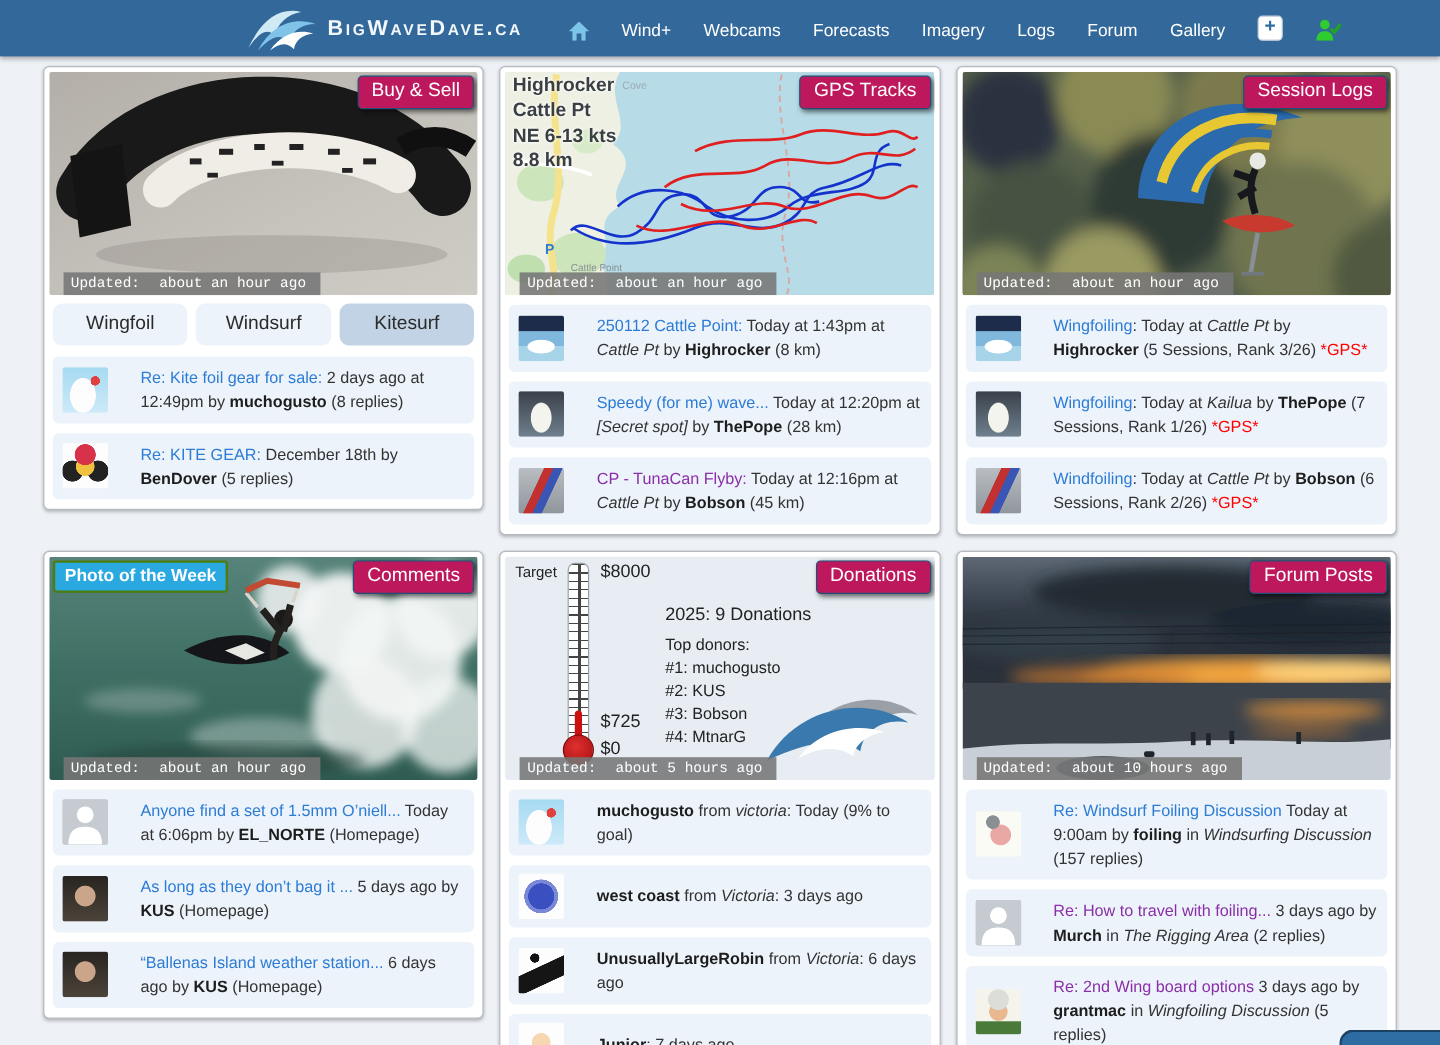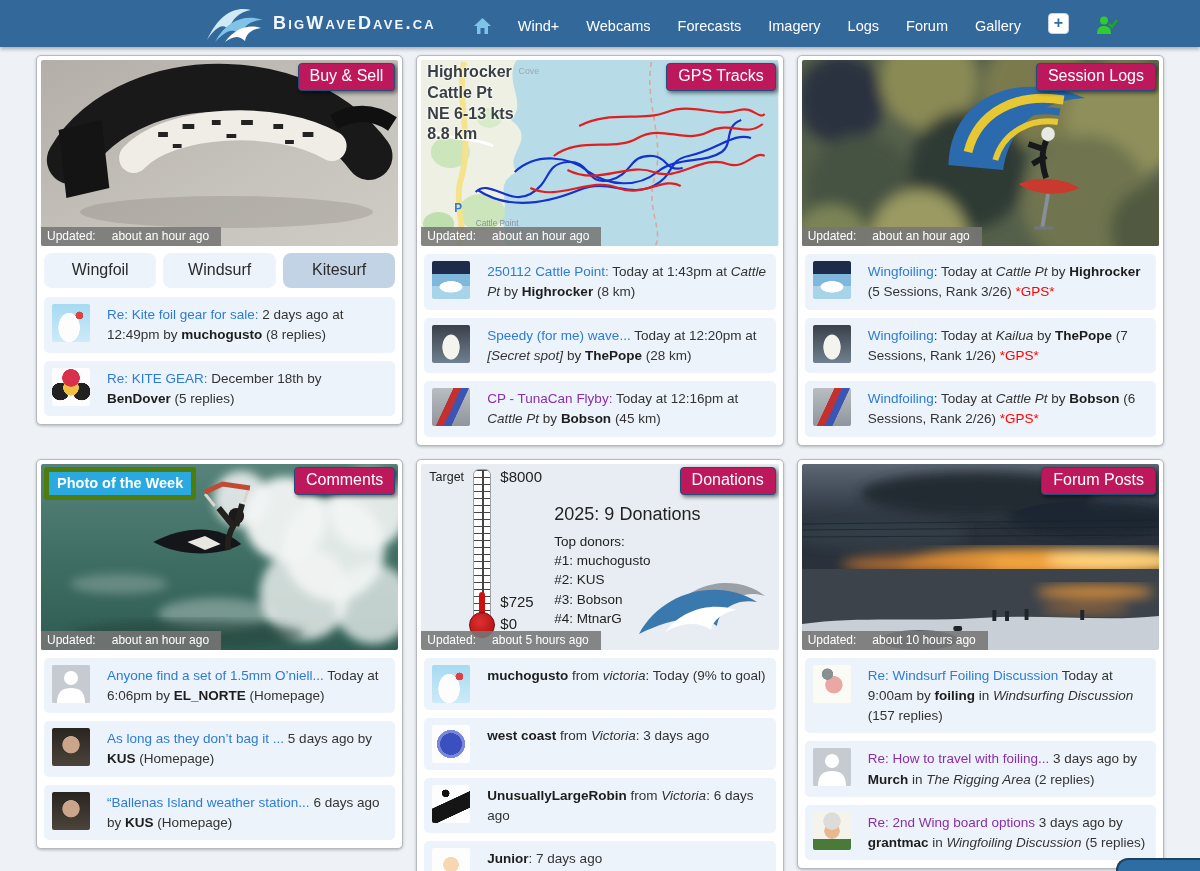--- a/index.html
+++ b/index.html
@@ -15,32 +15,32 @@
 .nav-home svg { display:block; }
 .nav-add { width:21px; height:21px; background:#fff; border-radius:4px; border:1px solid #c6d2de; color:#2f6ea5; font-weight:bold; font-size:16px; line-height:18px; text-align:center; cursor:pointer; }
 .nav-user { cursor:pointer; display:flex; }
 
 
 .grid { width:1128px; margin:8px auto 0; display:grid; grid-template-columns:repeat(3,1fr); gap:13px; align-items:start; }
 .card { background:#fff; border:1px solid #b6bac0; border-radius:5px; box-shadow:0 1px 3px rgba(0,0,0,.25); padding:4px; }
 .media { position:relative; height:186px; overflow:hidden; border-radius:2px; cursor:pointer; }
 .media svg.mediasvg { display:block; width:100%; height:100%; }
 .badge-main { position:absolute; top:3px; right:3px; background:#be185d; color:#fff; font-size:16px; padding:3px 11px 5px; border:1px solid #224f79; border-radius:4px; box-shadow:2px 2px 4px rgba(0,0,0,.55); }
-.badge-potw { position:absolute; top:3px; left:3px; background:#29a9e0; color:#fff; font-size:14.5px; font-weight:bold; padding:3px 8px 4px; border:5px solid #4d7c0f; border-radius:3px; }
-.updated { position:absolute; left:0; bottom:0; background:rgba(118,118,118,.88); color:#fff; font-size:12px; padding:2px 12px 3px 6px; display:flex; gap:16px; white-space:nowrap; }
+.badge-potw { position:absolute; top:3px; left:3px; background:#29a9e0; color:#fff; font-size:14.5px; font-weight:bold; padding:3px 8px 4px; border:2px solid #4d7c0f; border-radius:3px; }
+.updated { position:absolute; left:12px; bottom:0; background:rgba(118,118,118,.88); color:#fff; font-size:12px; padding:2px 12px 3px 6px; display:flex; gap:16px; white-space:nowrap;font-family:Liberation Mono, monospace; }
 .gps-overlay { position:absolute; top:2px; left:6px; font-size:16px; font-weight:bold; color:#3a3f44; line-height:1.3; text-shadow:0 0 3px rgba(255,255,255,.9),0 0 3px rgba(255,255,255,.9); }
 
 
 .tabs { display:flex; gap:7px; padding:7px 3px 1px; }
 .tab { flex:1; text-align:center; background:#edf3fa; border-radius:8px; padding:8px 13px 9px; font-size:16px; color:#2b2b2b; cursor:pointer; }
 .tab.active { background:#c3d3e6; }
 
 
 .list { display:flex; flex-direction:column; gap:8px; padding:8px 3px 4px; }
-.item { background:#edf3fa; border-radius:5px; padding:7px 8px; display:flex; gap:17px; font-size:13.5px; line-height:1.5; color:#333; align-items:flex-start; }
+.item { background:#edf3fa; border-radius:5px; padding:7px 8px; display:flex; gap:27px; font-size:13.5px; line-height:1.5; color:#333; align-items:center; }
 .avatar { width:38px; height:38px; flex:none; border-radius:2px; background:#c6cbd1; position:relative; overflow:hidden; }
 .itext { padding-top:1px; }
 .itext a { text-decoration:none; cursor:pointer; }
 .seg-link { color:#2c7cd5; }
 .seg-visited { color:#8a2fa8; }
 .seg-red { color:#f00; }
 .itext b { color:#1d1d1d; }
 
 
 .av-muchogusto { background:radial-gradient(circle 4px at 72% 30%, #e04040 95%, transparent), radial-gradient(ellipse 11px 15px at 45% 62%, #fdfdfd 95%, transparent), linear-gradient(180deg,#a6daf2,#cdeaf8); }
@@ -63,21 +63,21 @@
   linear-gradient(90deg, transparent 8px, #444 8px 10px, transparent 10px),
   repeating-linear-gradient(to bottom, #444 0 1px, transparent 1px 7px),
   #fff; border:1px solid #9aa0a6; border-radius:6px 6px 0 0; }
 .thermo-merc { position:absolute; left:58px; top:128px; width:6px; height:28px; background:#cc1111; border-radius:3px; }
 .thermo-bulb { position:absolute; left:48px; top:148px; width:26px; height:26px; background:radial-gradient(circle at 42% 38%, #e03030, #a50d0d); border-radius:50%; border:1px solid #7a0a0a; }
 .don-amt { position:absolute; font-size:15px; color:#222; }
 .don-amt.top { left:79px; top:4px; }
 .don-amt.cur { left:79px; top:129px; }
 .don-amt.zero{ left:79px; top:151px; }
 .don-summary { position:absolute; left:133px; top:38px; font-size:13.5px; color:#222; line-height:1.42; }
-.don-summary .first { font-size:18px; margin-bottom:5px; }
+.don-summary .first { font-size:15px; margin-bottom:5px; }
 .don-wave { position:absolute; right:4px; bottom:12px; }
 .chat-tab { position:absolute; right:0; bottom:0; width:84px; height:13px; background:#2e6da4; border:2px solid #1c4163; border-bottom:none; border-right:none; border-top-left-radius:12px; z-index:10; cursor:pointer; }
 </style>
 </head>
 <body>
 
 <div class="navbar">
   <div class="brand-wrap">
     <svg width="62" height="40" viewBox="0 0 62 40">
       <path d="M2,36 C14,10 30,2 46,6 C34,8 26,16 24,26 C18,18 10,24 2,36 Z" fill="#cfe9f5"></path>

